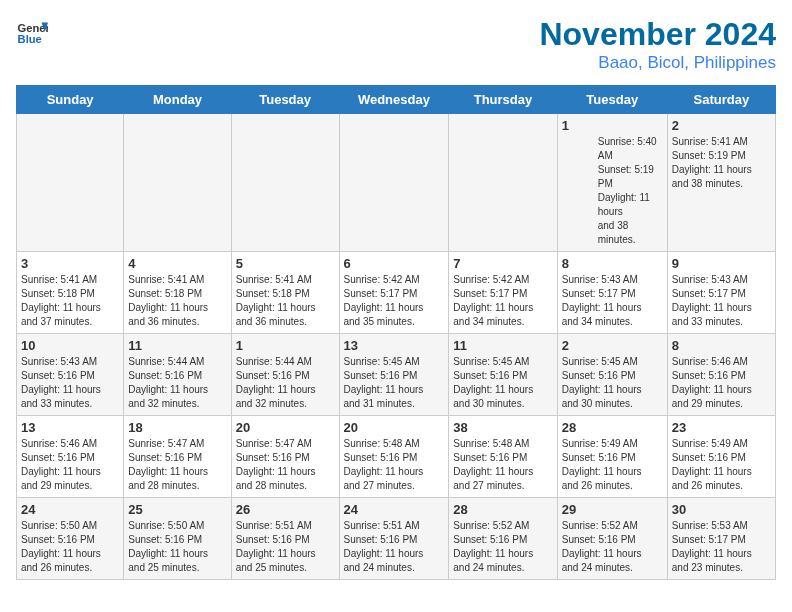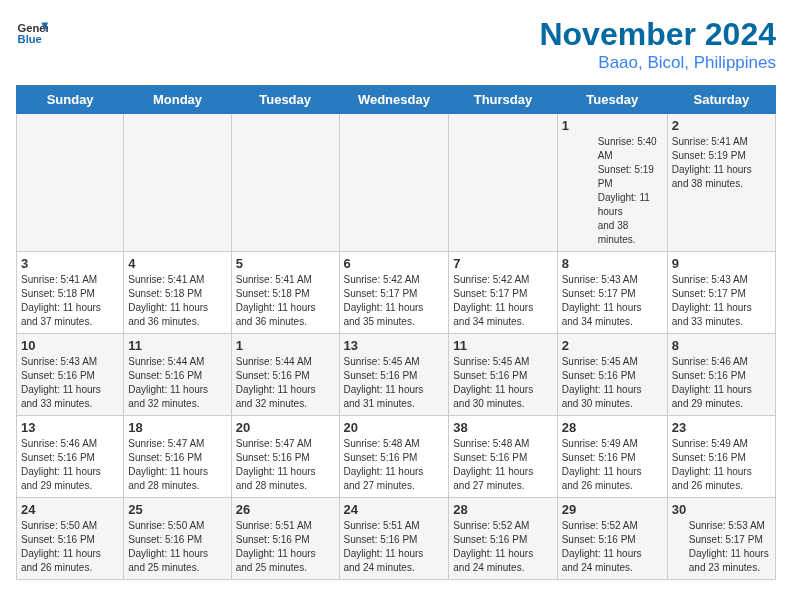--- a/index.html
+++ b/index.html
@@ -323,20 +323,20 @@
         </td>
         <td>
           <span class="day-num">29</span>
           <div class="day-info" style="white-space: pre-line;">Sunrise: 5:52 AM
 Sunset: 5:16 PM
 Daylight: 11 hours
 and 24 minutes.</div>
         </td>
         <td>
           <span class="day-num">30</span>
-          <div class="day-info" style="white-space: pre-line; margin-left: 17px;">Sunrise: 5:53 AM
+          <div class="day-info" style="white-space: pre-line;">Sunrise: 5:53 AM
 Sunset: 5:17 PM
 Daylight: 11 hours
 and 23 minutes.</div>
         </td>
       </tr>
     </tbody>
 </table>
 
 </body></html>

